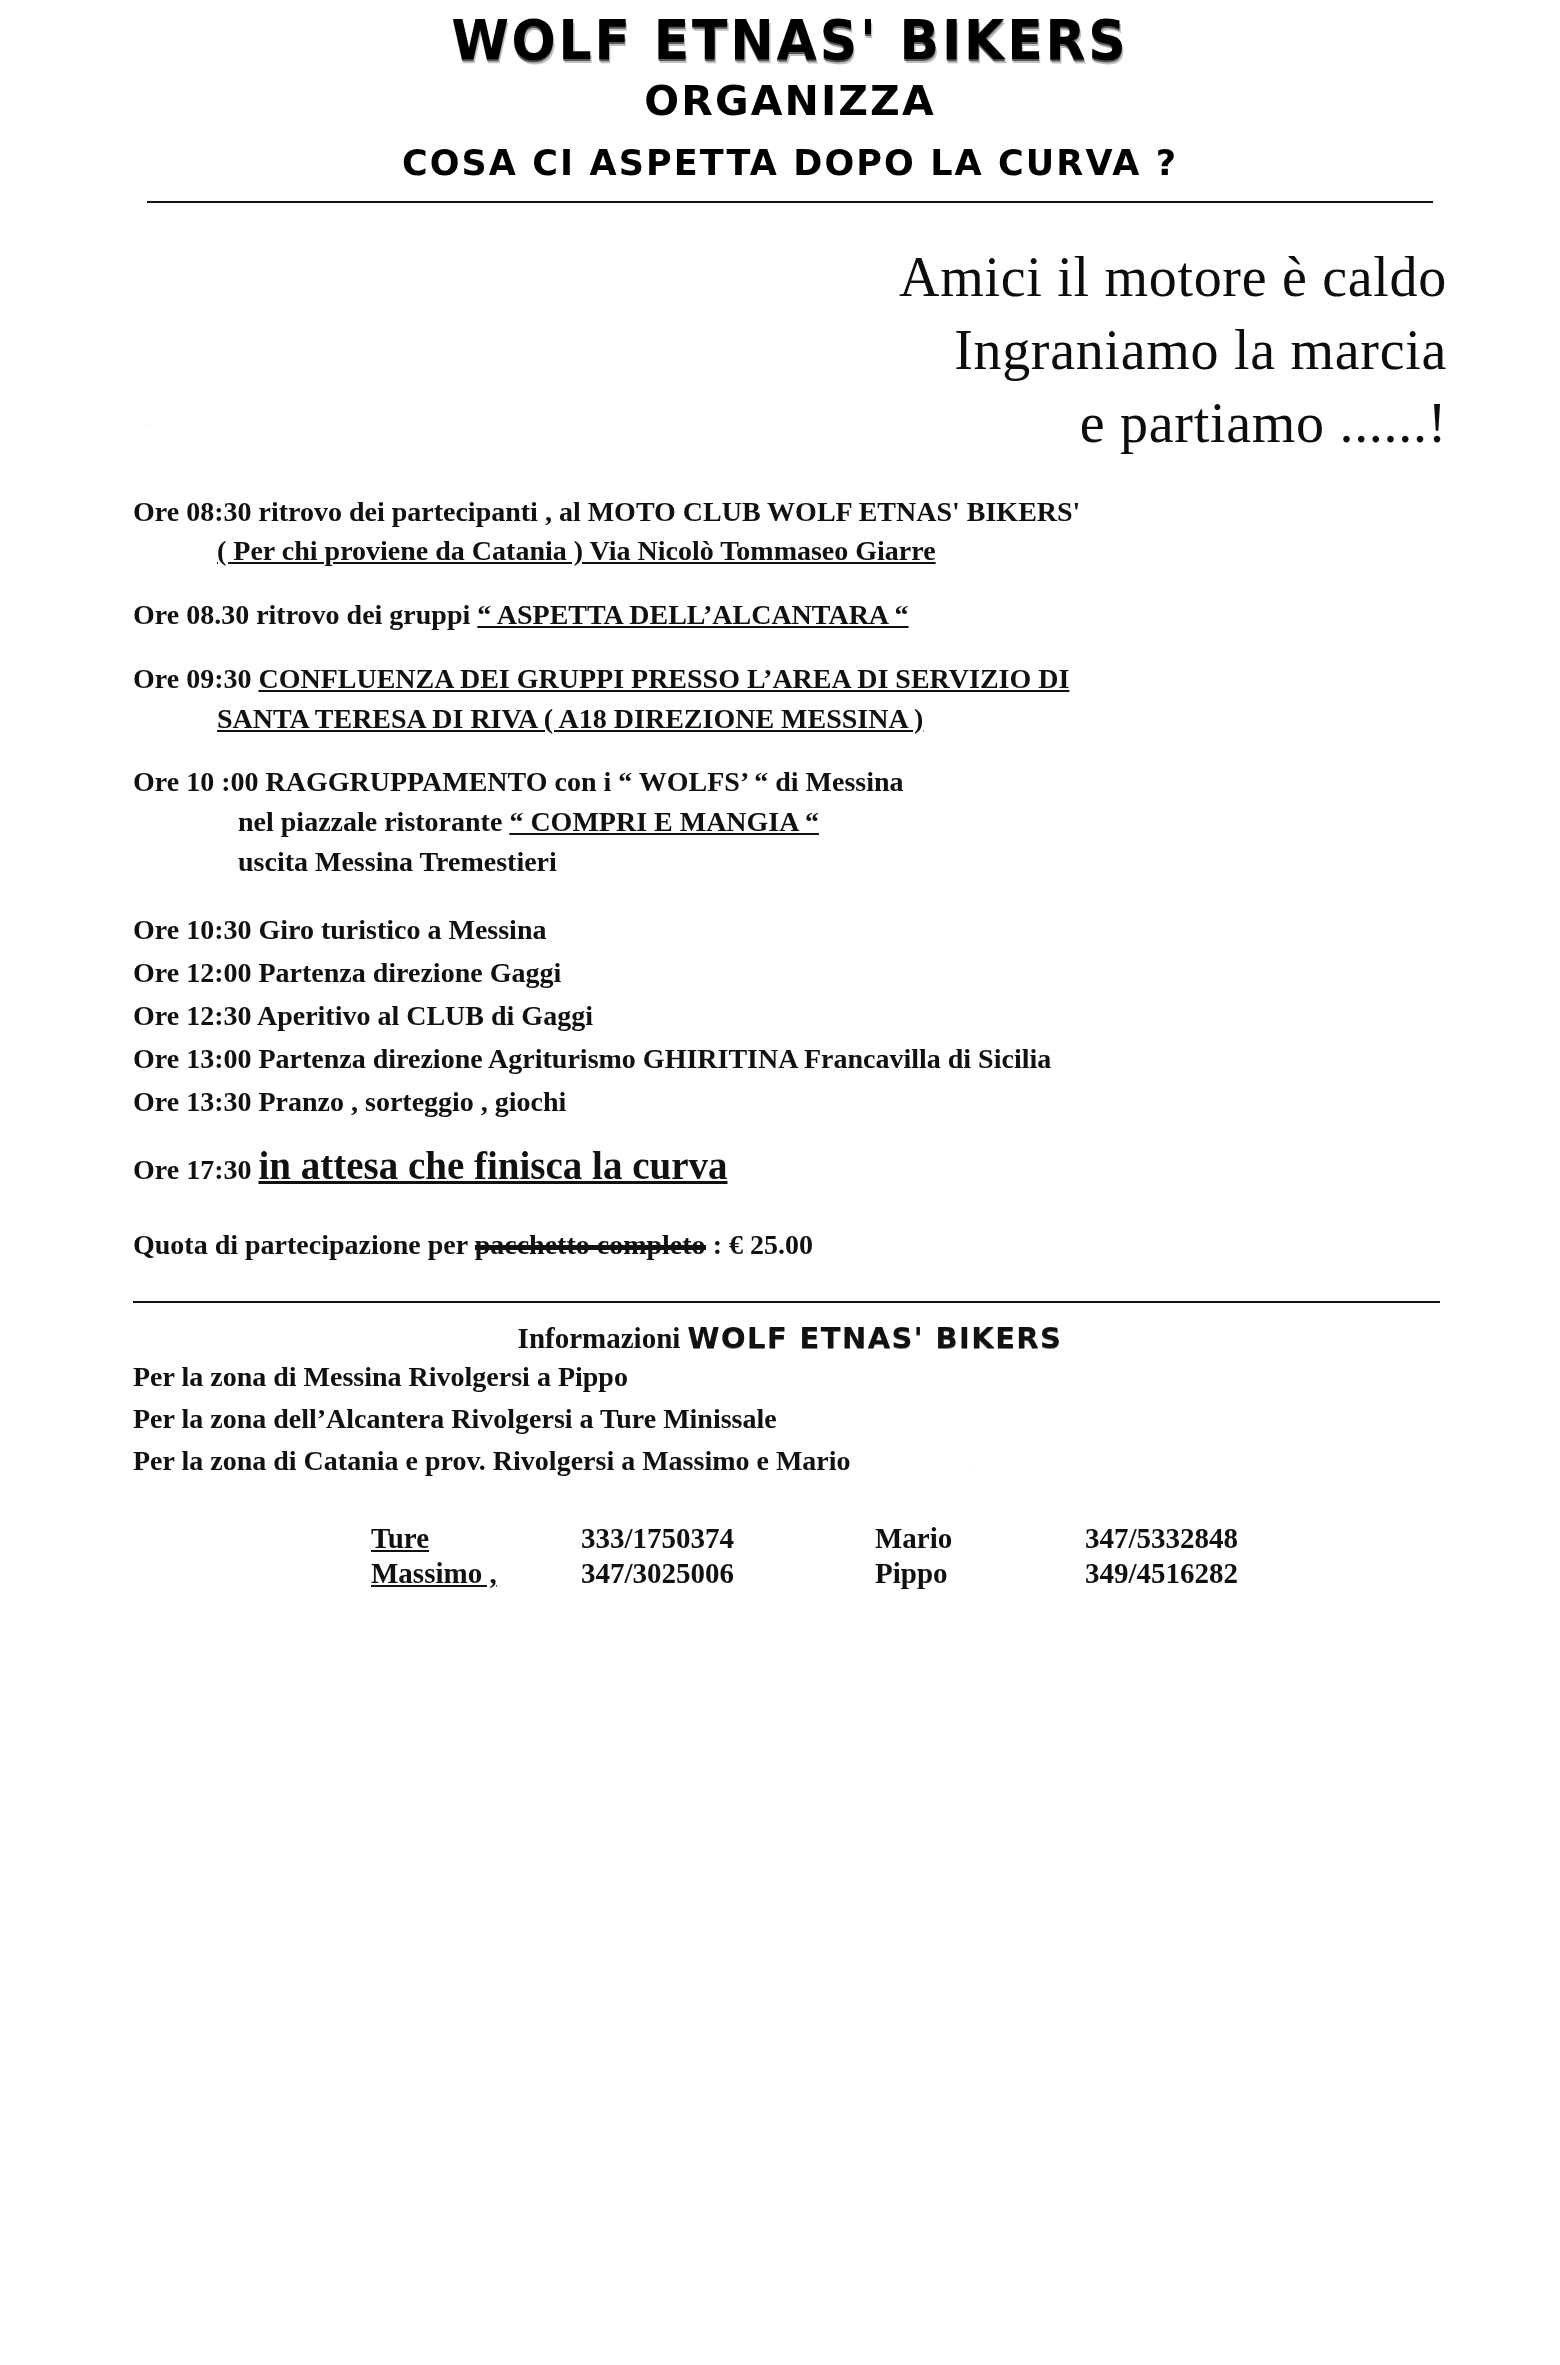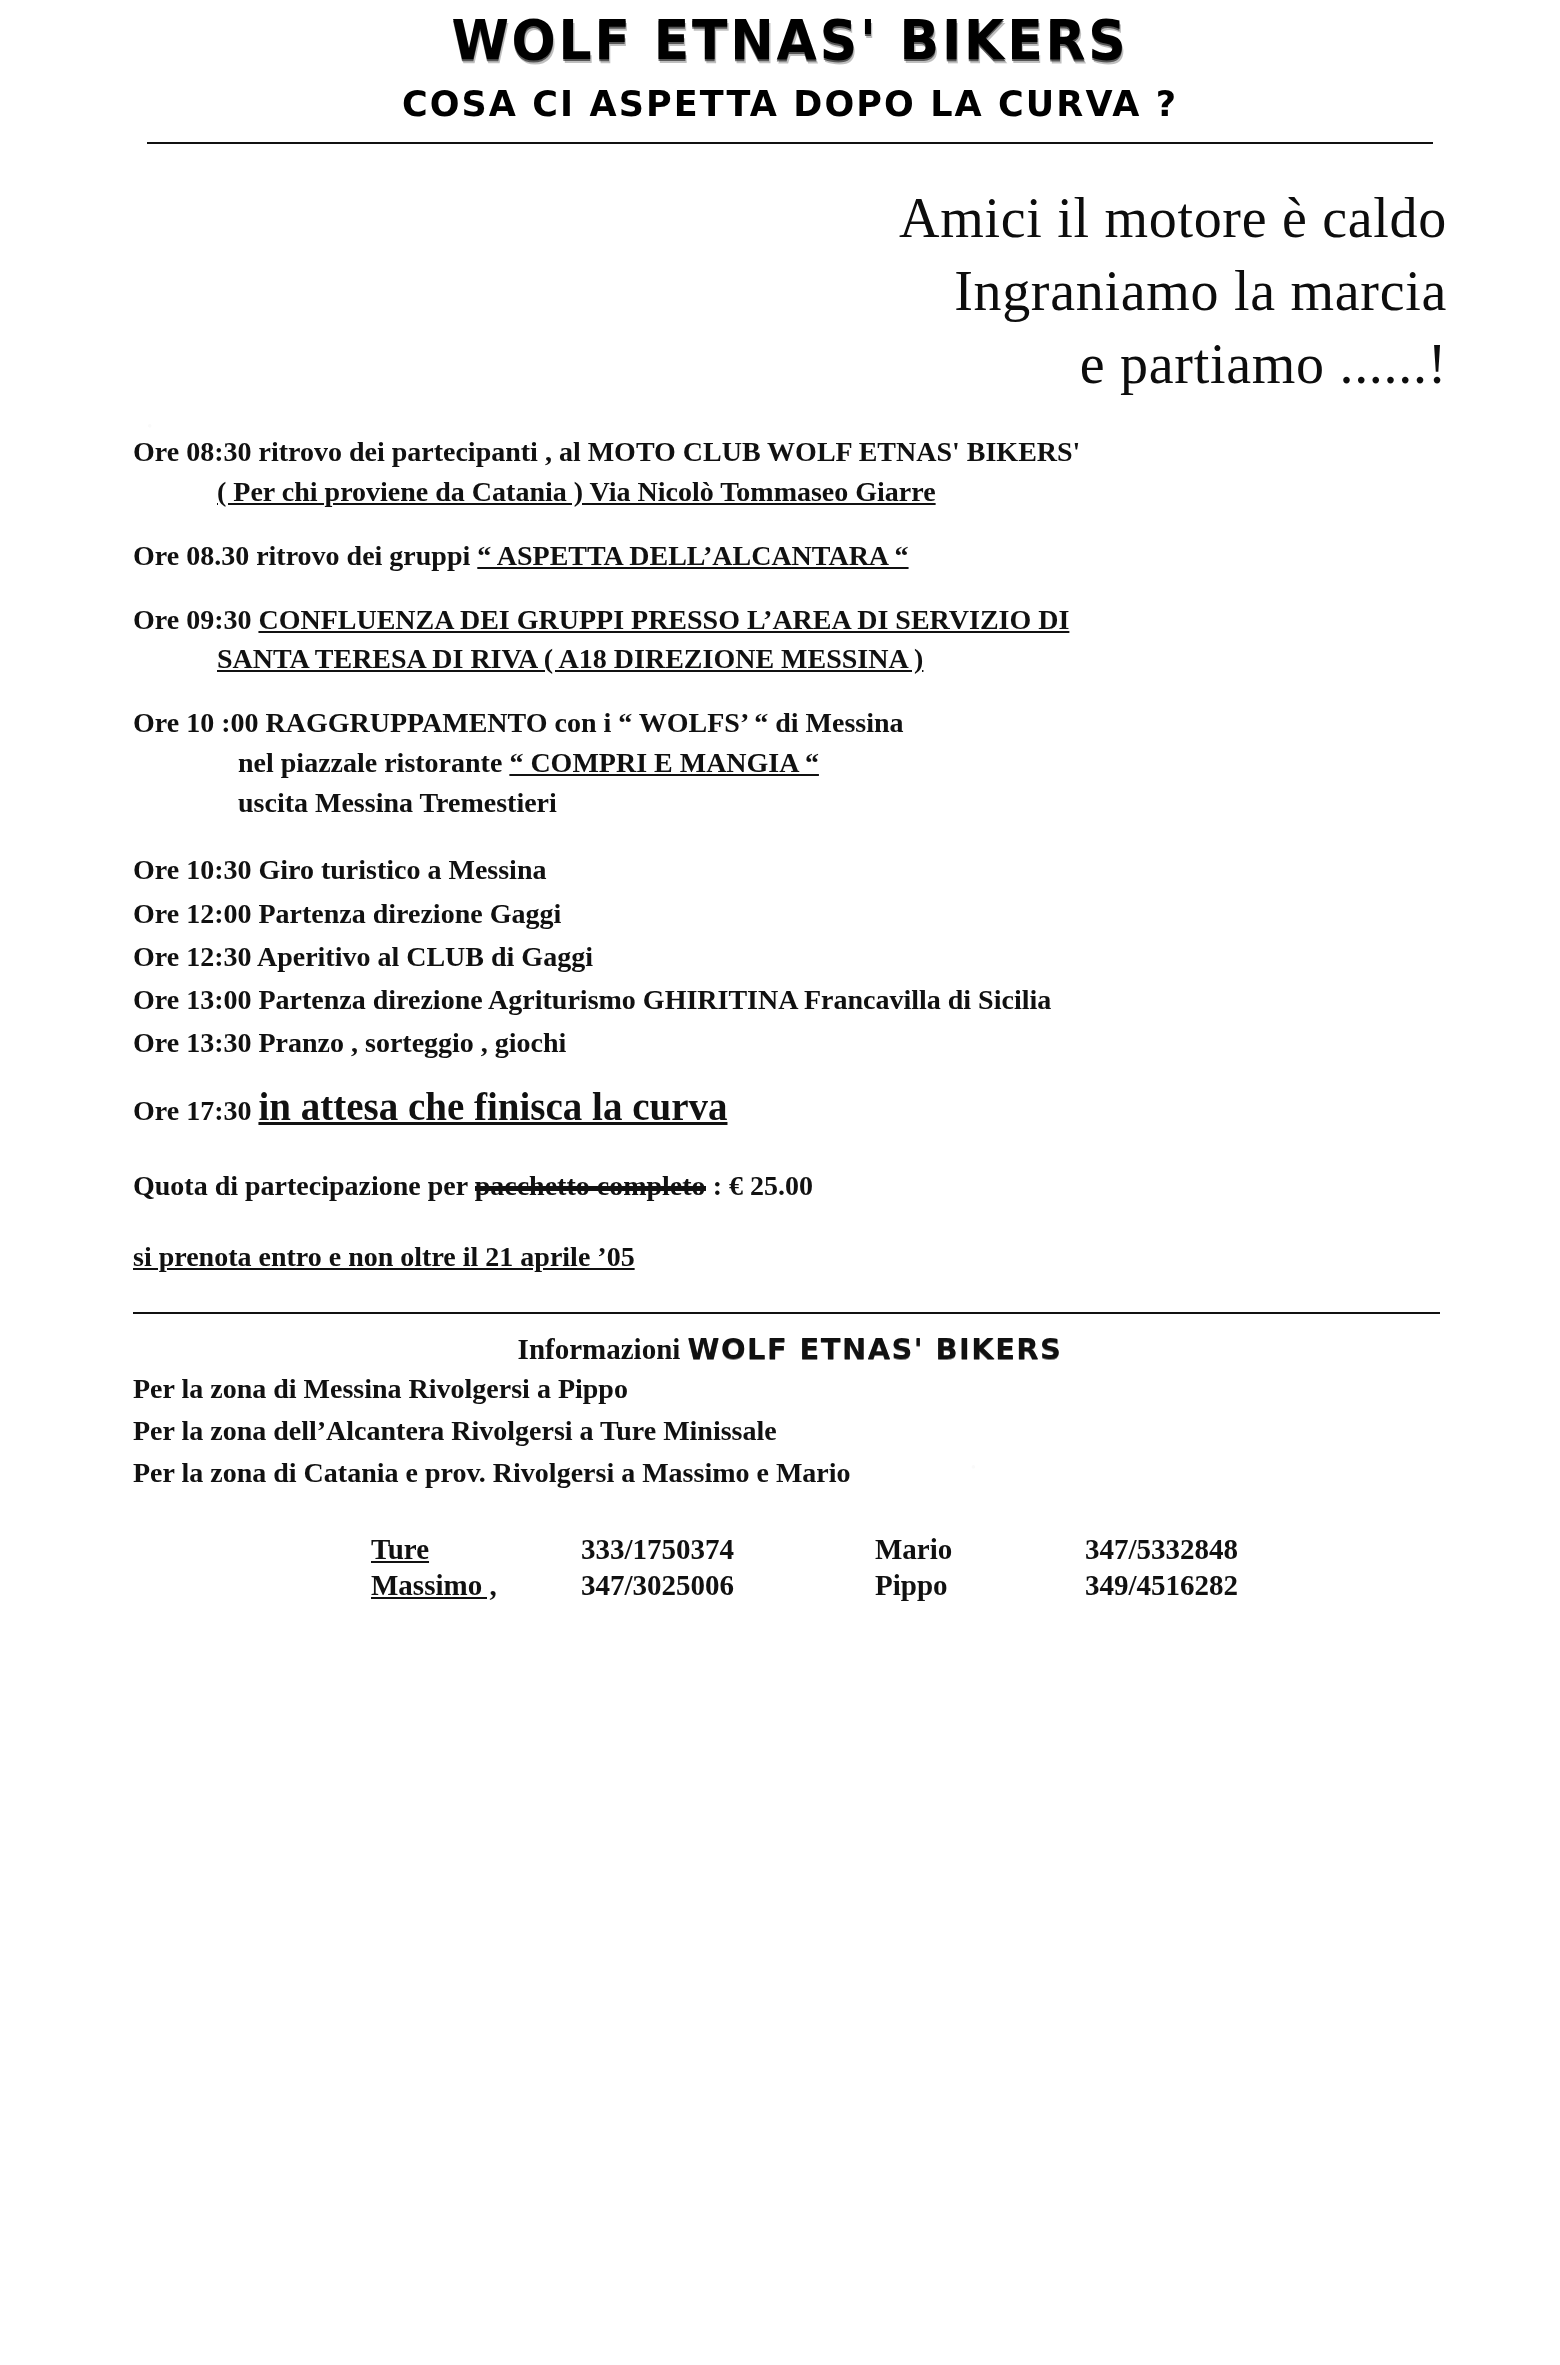--- a/index.html
+++ b/index.html
@@ -187,20 +187,21 @@
   .c-name2 { width: 210px; }
 </style>
 </head>
 <body>
 
 <div class="page">
   <div class="inner">
 
     <div class="title-band">
       <div class="drip-title">WOLF ETNAS' BIKERS</div>
+      <div class="organizza">ORGANIZZA</div>
       <div class="cosa-line">COSA CI ASPETTA DOPO LA CURVA ?</div>
     </div>
 
     <hr class="rule">
 
     <div class="hero">
       <div class="h1">Amici il motore è  caldo</div>
       <div class="h2">Ingraniamo la marcia</div>
       <div class="h3">e partiamo  ......!</div>
     </div>
@@ -237,21 +238,20 @@
 
       <div class="bigline">
         <span>Ore 17:30</span>
         <span class="bold-u">in attesa che finisca la curva</span>
       </div>
 
       <div class="quota">
         <span>Quota di partecipazione per </span><span class="strike-ish">pacchetto completo</span><span> : € 25.00</span>
       </div>
 
-      <div class="prenota">si prenota entro e non oltre il 21 aprile ’05</div>
     </div>
 
     <hr class="rule2">
 
     <div class="info-head">
       <span>Informazioni</span>
       <span class="smear">WOLF ETNAS' BIKERS</span>
     </div>
 
     <div class="info-lines">

